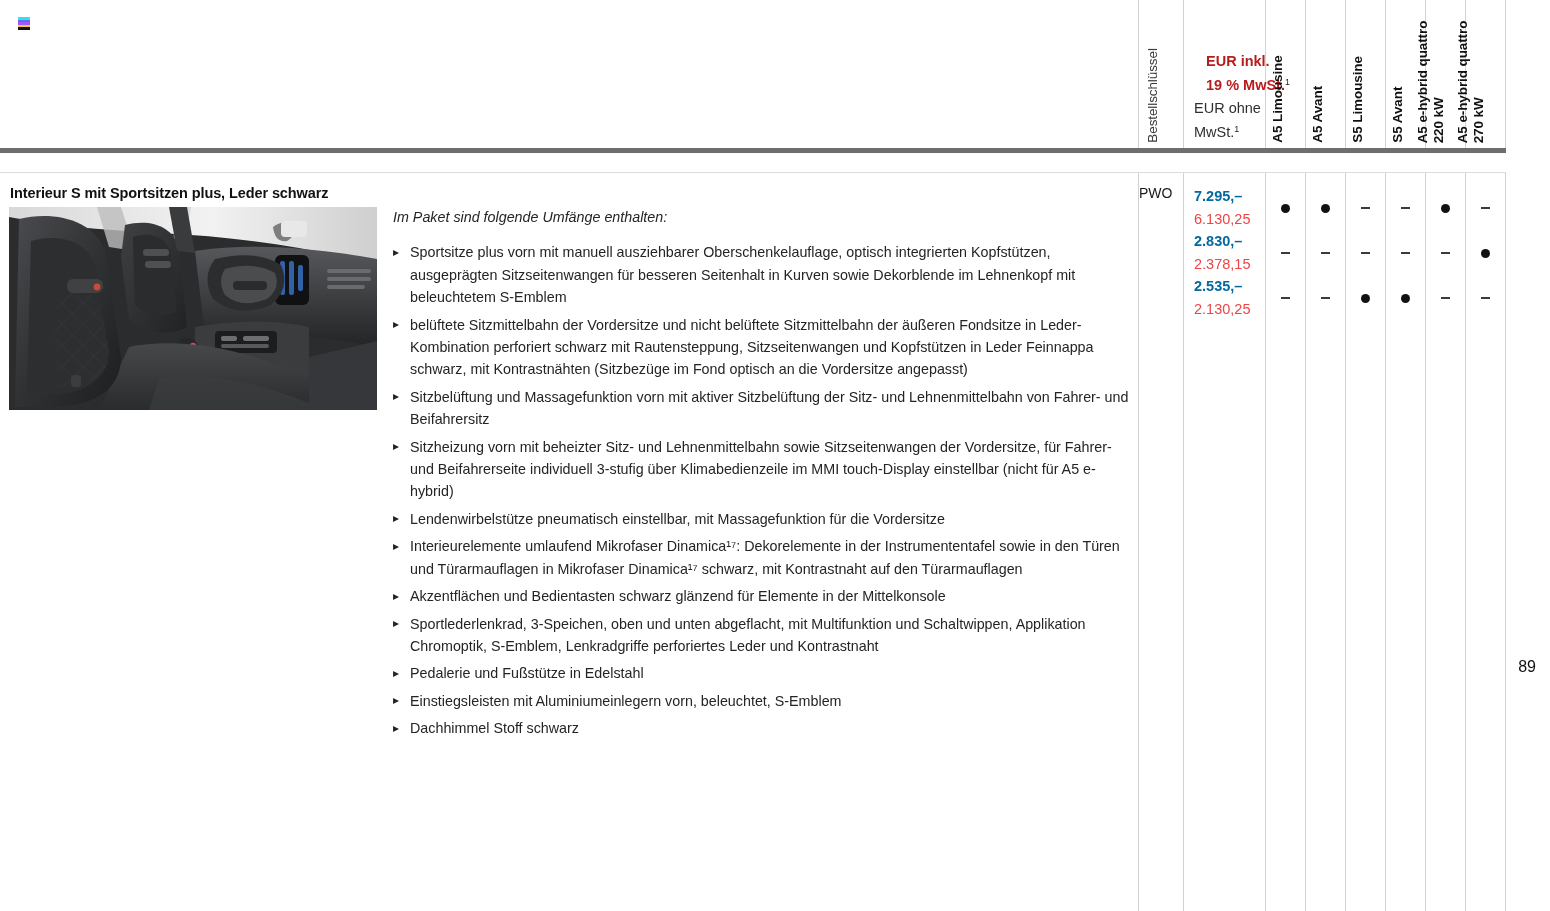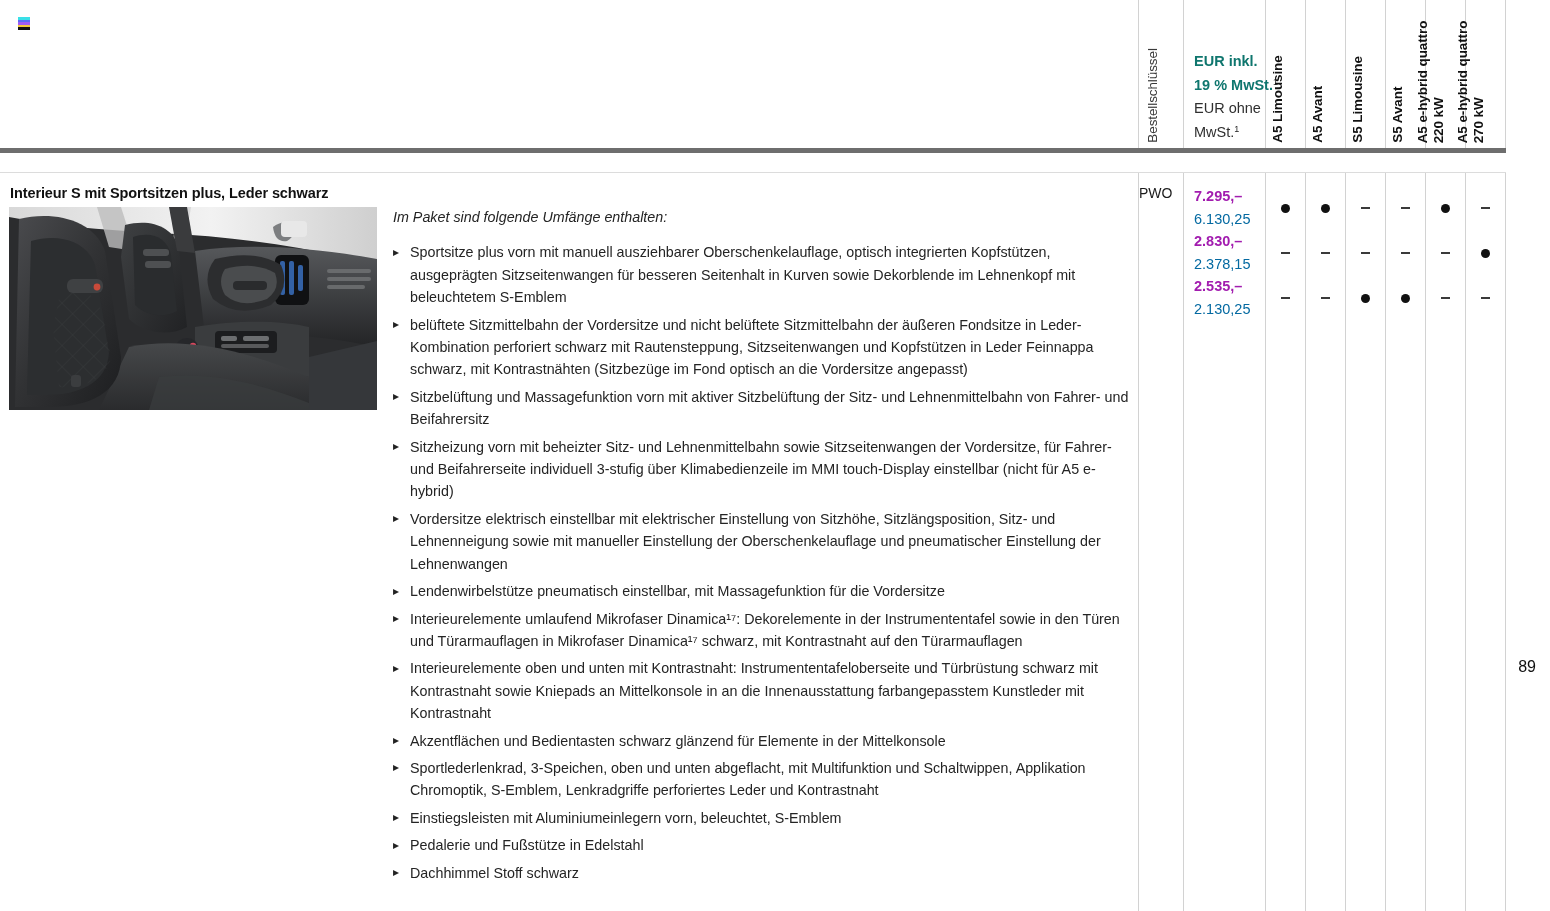--- a/index.html
+++ b/index.html
@@ -84,21 +84,21 @@
 
   .price-hdr {
     position: absolute;
     left: 10px;
     bottom: 8px;
     font-size: 14.5px;
     line-height: 1.62;
     color: #222;
     white-space: nowrap;
   }
-  .price-hdr .b { font-weight: 700; color: #0f766e; }
+  .price-hdr .b { font-weight: 700; color: #b91c1c; margin-left: 12px; }
   .price-hdr .n { font-weight: 400; color: #2f2f2f; }
   sup { font-size: 0.62em; vertical-align: 0.52em; line-height: 0; }
 
   
   #header-rule {
     position: absolute;
     left: 0;
     top: 148px;
     width: 1506px;
     height: 5px;
@@ -153,22 +153,22 @@
 
   .price-stack {
     position: absolute;
     top: 12px;
     left: 0;
     width: 100%;
     padding-left: 10px;
     box-sizing: border-box;
   }
   .price-pair { margin-bottom: 0; }
-  .price-gross { font-size: 14.5px; font-weight: 700; color: #a21caf; line-height: 22.5px; }
-  .price-net   { font-size: 14.5px; font-weight: 400; color: #0369a1; line-height: 22.5px; }
+  .price-gross { font-size: 14.5px; font-weight: 700; color: #0369a1; line-height: 22.5px; }
+  .price-net   { font-size: 14.5px; font-weight: 400; color: #ef4444; line-height: 22.5px; }
 
   .mark-stack {
     position: absolute;
     top: 12px;
     left: 0;
     width: 100%;
   }
   .mark {
     height: 45px;
     line-height: 45px;
@@ -482,28 +482,26 @@
       </svg>
     </div>
 
     <div id="desc">
       <p class="lead">Im Paket sind folgende Umfänge enthalten:</p>
       <ul>
         <li>Sportsitze plus vorn mit manuell ausziehbarer Oberschenkelauflage, optisch integrierten Kopfstützen, ausgeprägten Sitzseitenwangen für besseren Seitenhalt in Kurven sowie Dekorblende im Lehnenkopf mit beleuchtetem S-Emblem</li>
         <li>belüftete Sitzmittelbahn der Vordersitze und nicht belüftete Sitzmittelbahn der äußeren Fondsitze in Leder-Kombination perforiert schwarz mit Rautensteppung, Sitzseitenwangen und Kopfstützen in Leder Feinnappa schwarz, mit Kontrastnähten (Sitzbezüge im Fond optisch an die Vordersitze angepasst)</li>
         <li>Sitzbelüftung und Massagefunktion vorn mit aktiver Sitzbelüftung der Sitz- und Lehnenmittelbahn von Fahrer- und Beifahrersitz</li>
         <li>Sitzheizung vorn mit beheizter Sitz- und Lehnenmittelbahn sowie Sitzseitenwangen der Vordersitze, für Fahrer- und Beifahrerseite individuell 3-stufig über Klimabedienzeile im MMI touch-Display einstellbar (nicht für A5 e-hybrid)</li>
-        <li>Vordersitze elektrisch einstellbar mit elektrischer Einstellung von Sitzhöhe, Sitzlängsposition, Sitz- und Lehnenneigung sowie mit manueller Einstellung der Oberschenkelauflage und pneumatischer Einstellung der Lehnenwangen</li>
         <li>Lendenwirbelstütze pneumatisch einstellbar, mit Massagefunktion für die Vordersitze</li>
         <li>Interieurelemente umlaufend Mikrofaser Dinamica¹⁷: Dekorelemente in der Instrumententafel sowie in den Türen und Türarmauflagen in Mikrofaser Dinamica¹⁷ schwarz, mit Kontrastnaht auf den Türarmauflagen</li>
-        <li>Interieurelemente oben und unten mit Kontrastnaht: Instrumententafeloberseite und Türbrüstung schwarz mit Kontrastnaht sowie Kniepads an Mittelkonsole in an die Innenausstattung farbangepasstem Kunstleder mit Kontrastnaht</li>
         <li>Akzentflächen und Bedientasten schwarz glänzend für Elemente in der Mittelkonsole</li>
         <li>Sportlederlenkrad, 3-Speichen, oben und unten abgeflacht, mit Multifunktion und Schaltwippen, Applikation Chromoptik, S-Emblem, Lenkradgriffe perforiertes Leder und Kontrastnaht</li>
+        <li>Pedalerie und Fußstütze in Edelstahl</li>
         <li>Einstiegsleisten mit Aluminiumeinlegern vorn, beleuchtet, S-Emblem</li>
-        <li>Pedalerie und Fußstütze in Edelstahl</li>
         <li>Dachhimmel Stoff schwarz</li>
 
       </ul>
 
     </div>
   </div>
 
   <div id="page-number">89</div>
 </div>
 

